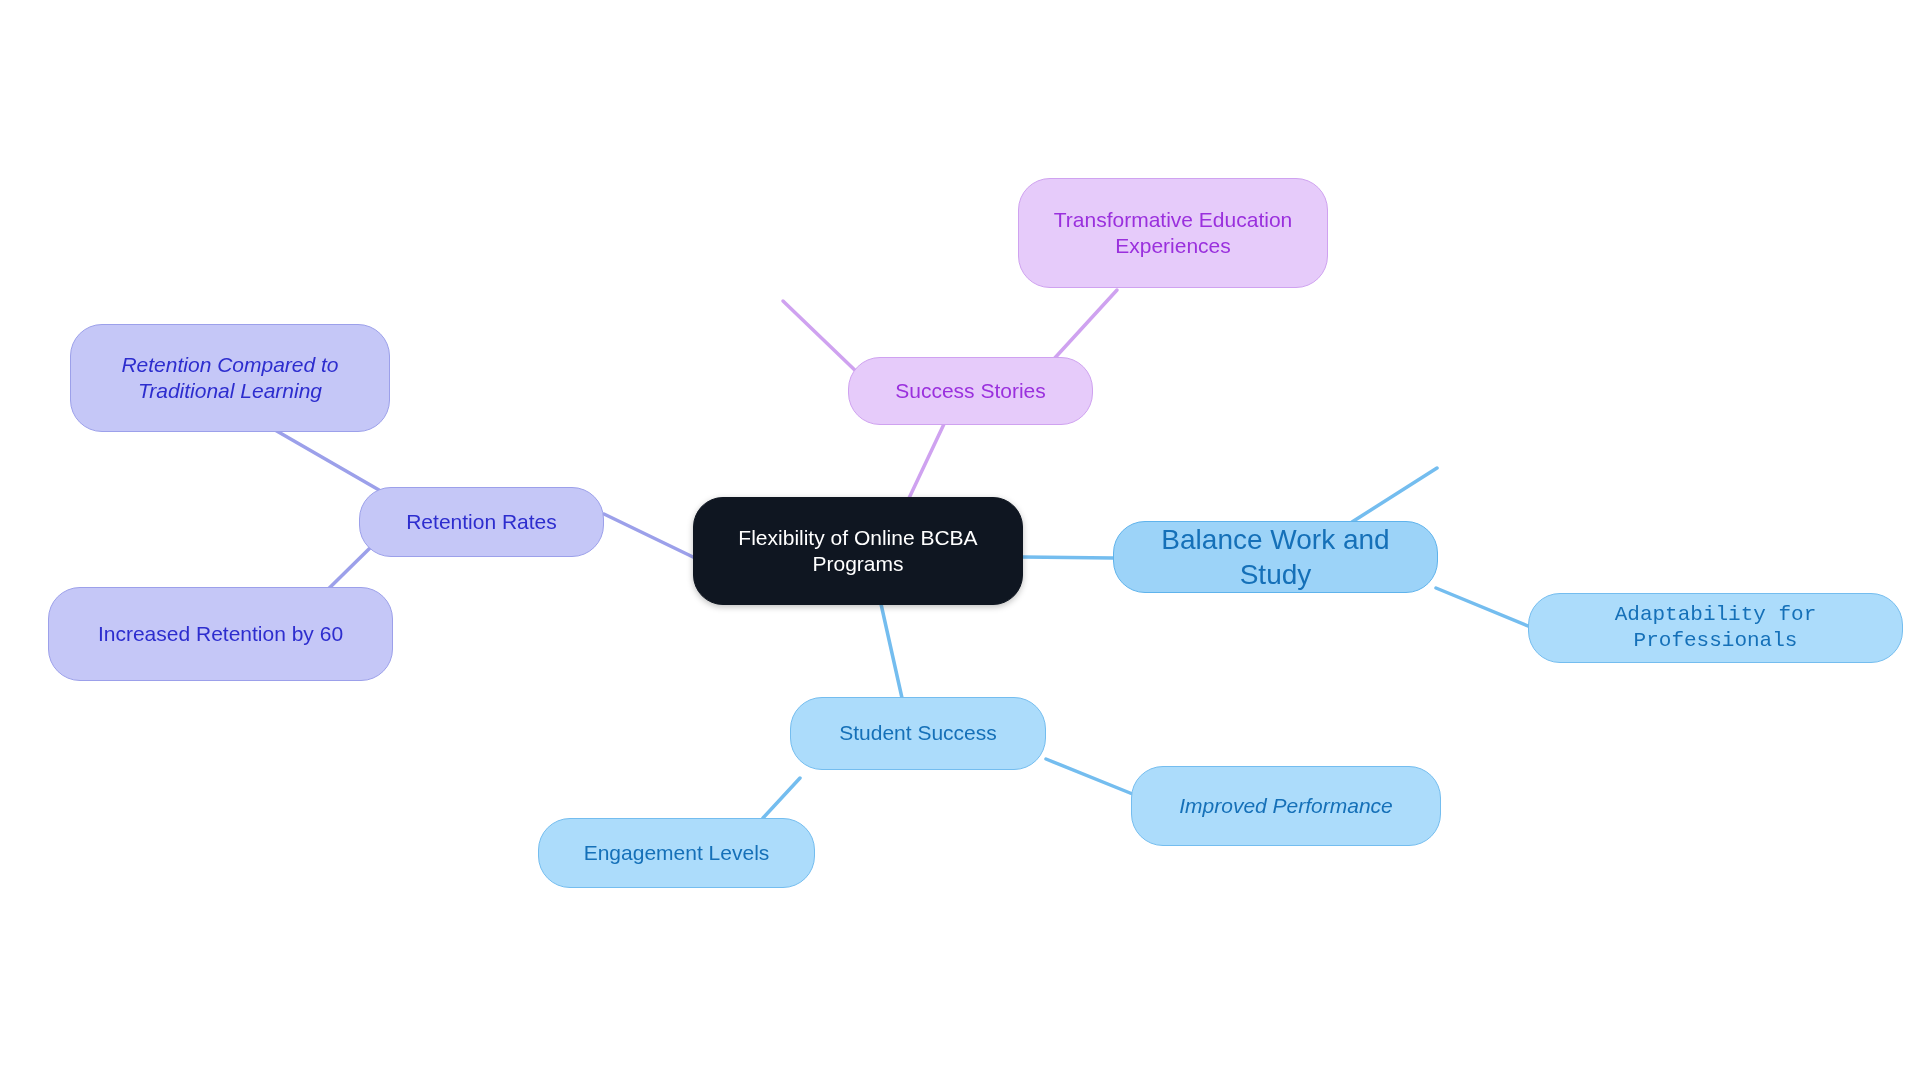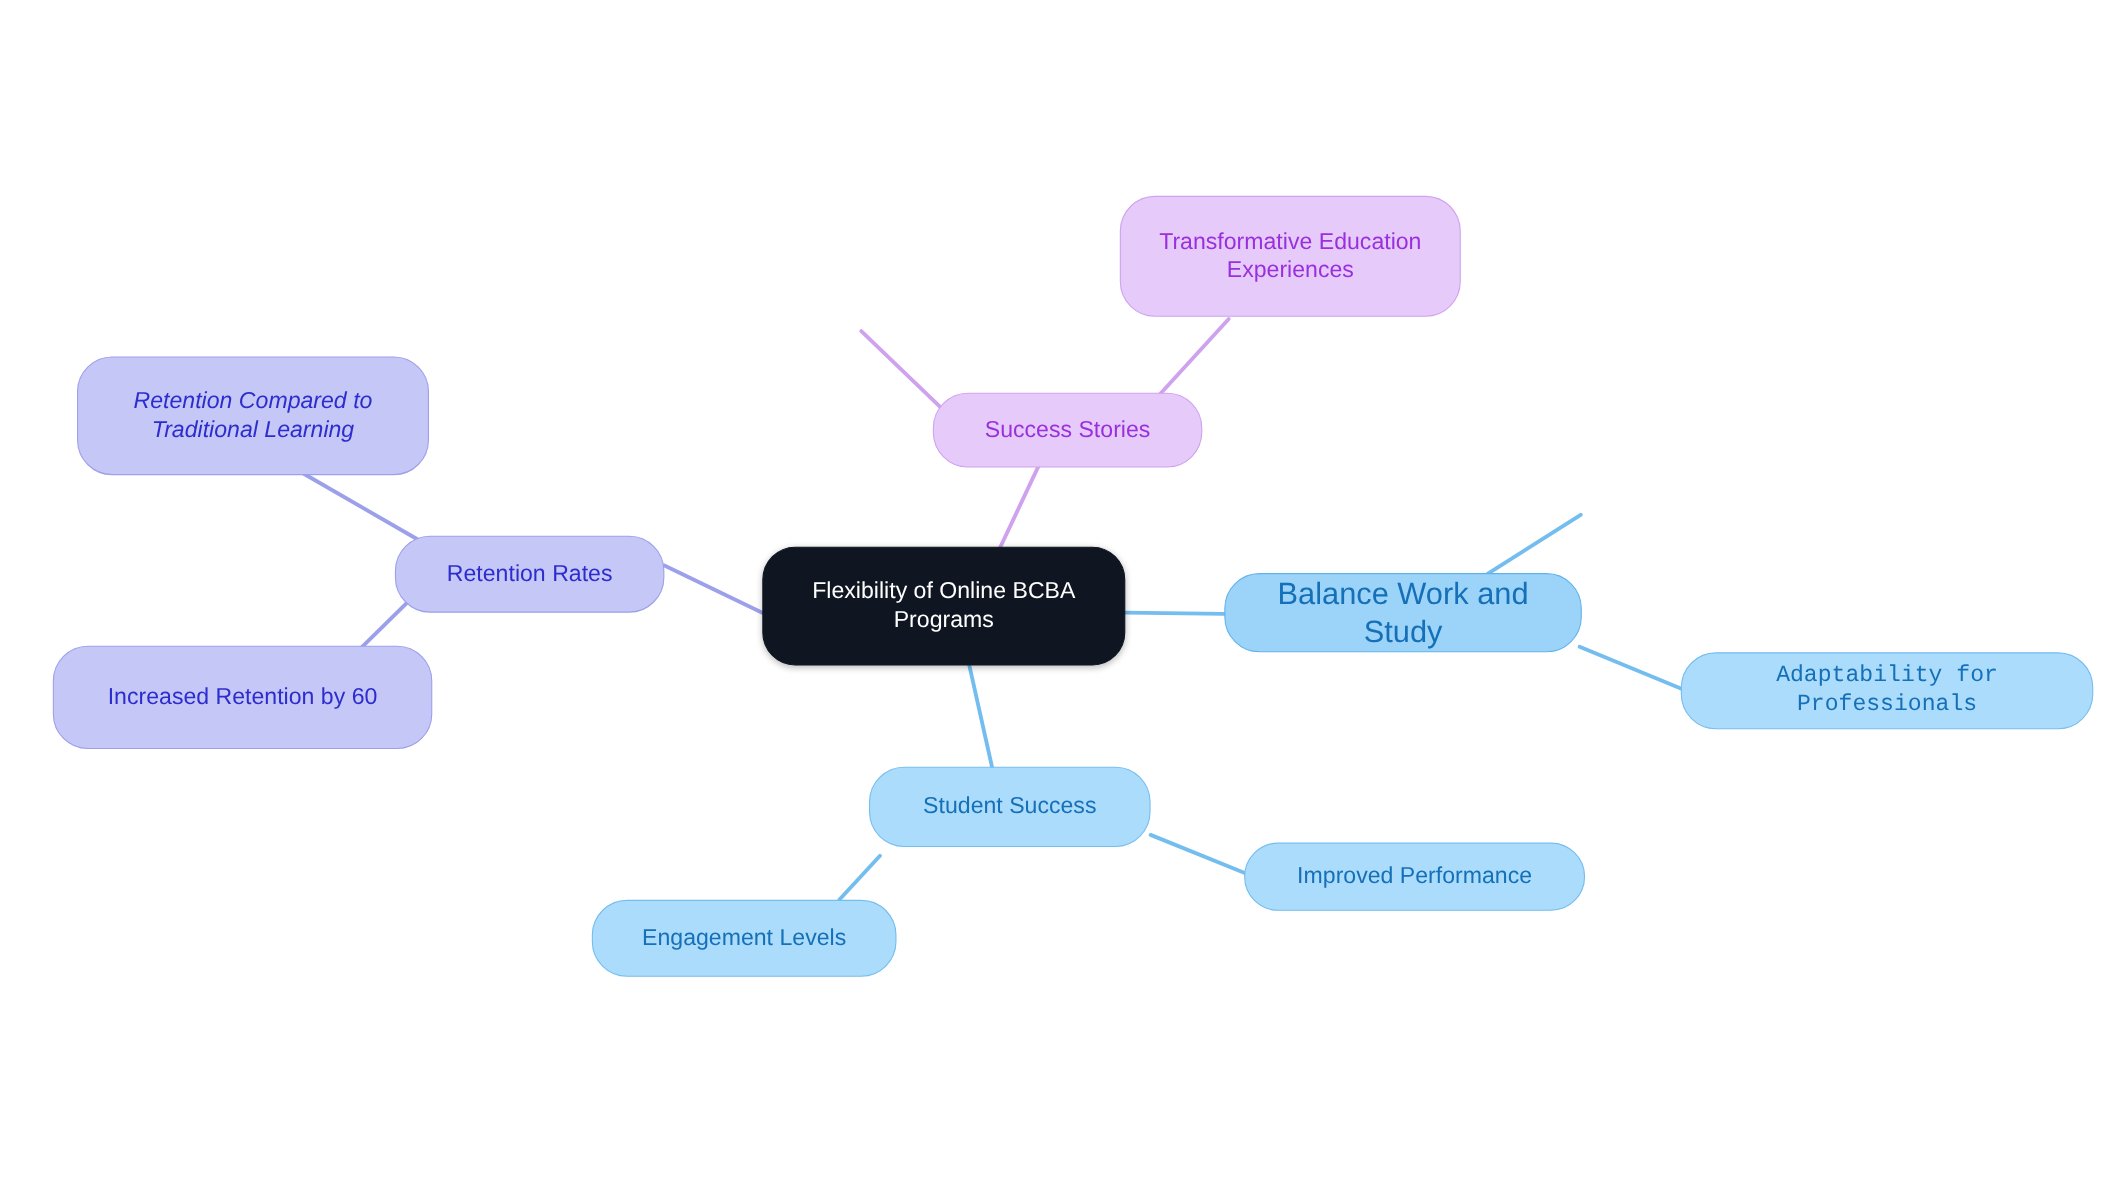--- a/index.html
+++ b/index.html
@@ -122,15 +122,15 @@
 
   <div class="node blue-mid" style="left:1113px; top:521px; width:325px; height:72px;">Balance Work and Study</div>
 
 
   <div class="node blue" style="left:1528px; top:593px; width:375px; height:70px;font-family:Liberation Mono, monospace;">Adaptability for Professionals</div>
 
   <div class="node blue" style="left:790px; top:697px; width:256px; height:73px;">Student Success</div>
 
   <div class="node blue" style="left:538px; top:818px; width:277px; height:70px;">Engagement Levels</div>
 
-  <div class="node blue" style="left:1131px; top:766px; width:310px; height:62px;">Improved Performance</div>
+  <div class="node blue" style="left:1131px; top:766px; width:310px; height:80px;font-style:italic;">Improved Performance</div>
 
 </div>
 
 </body></html>

